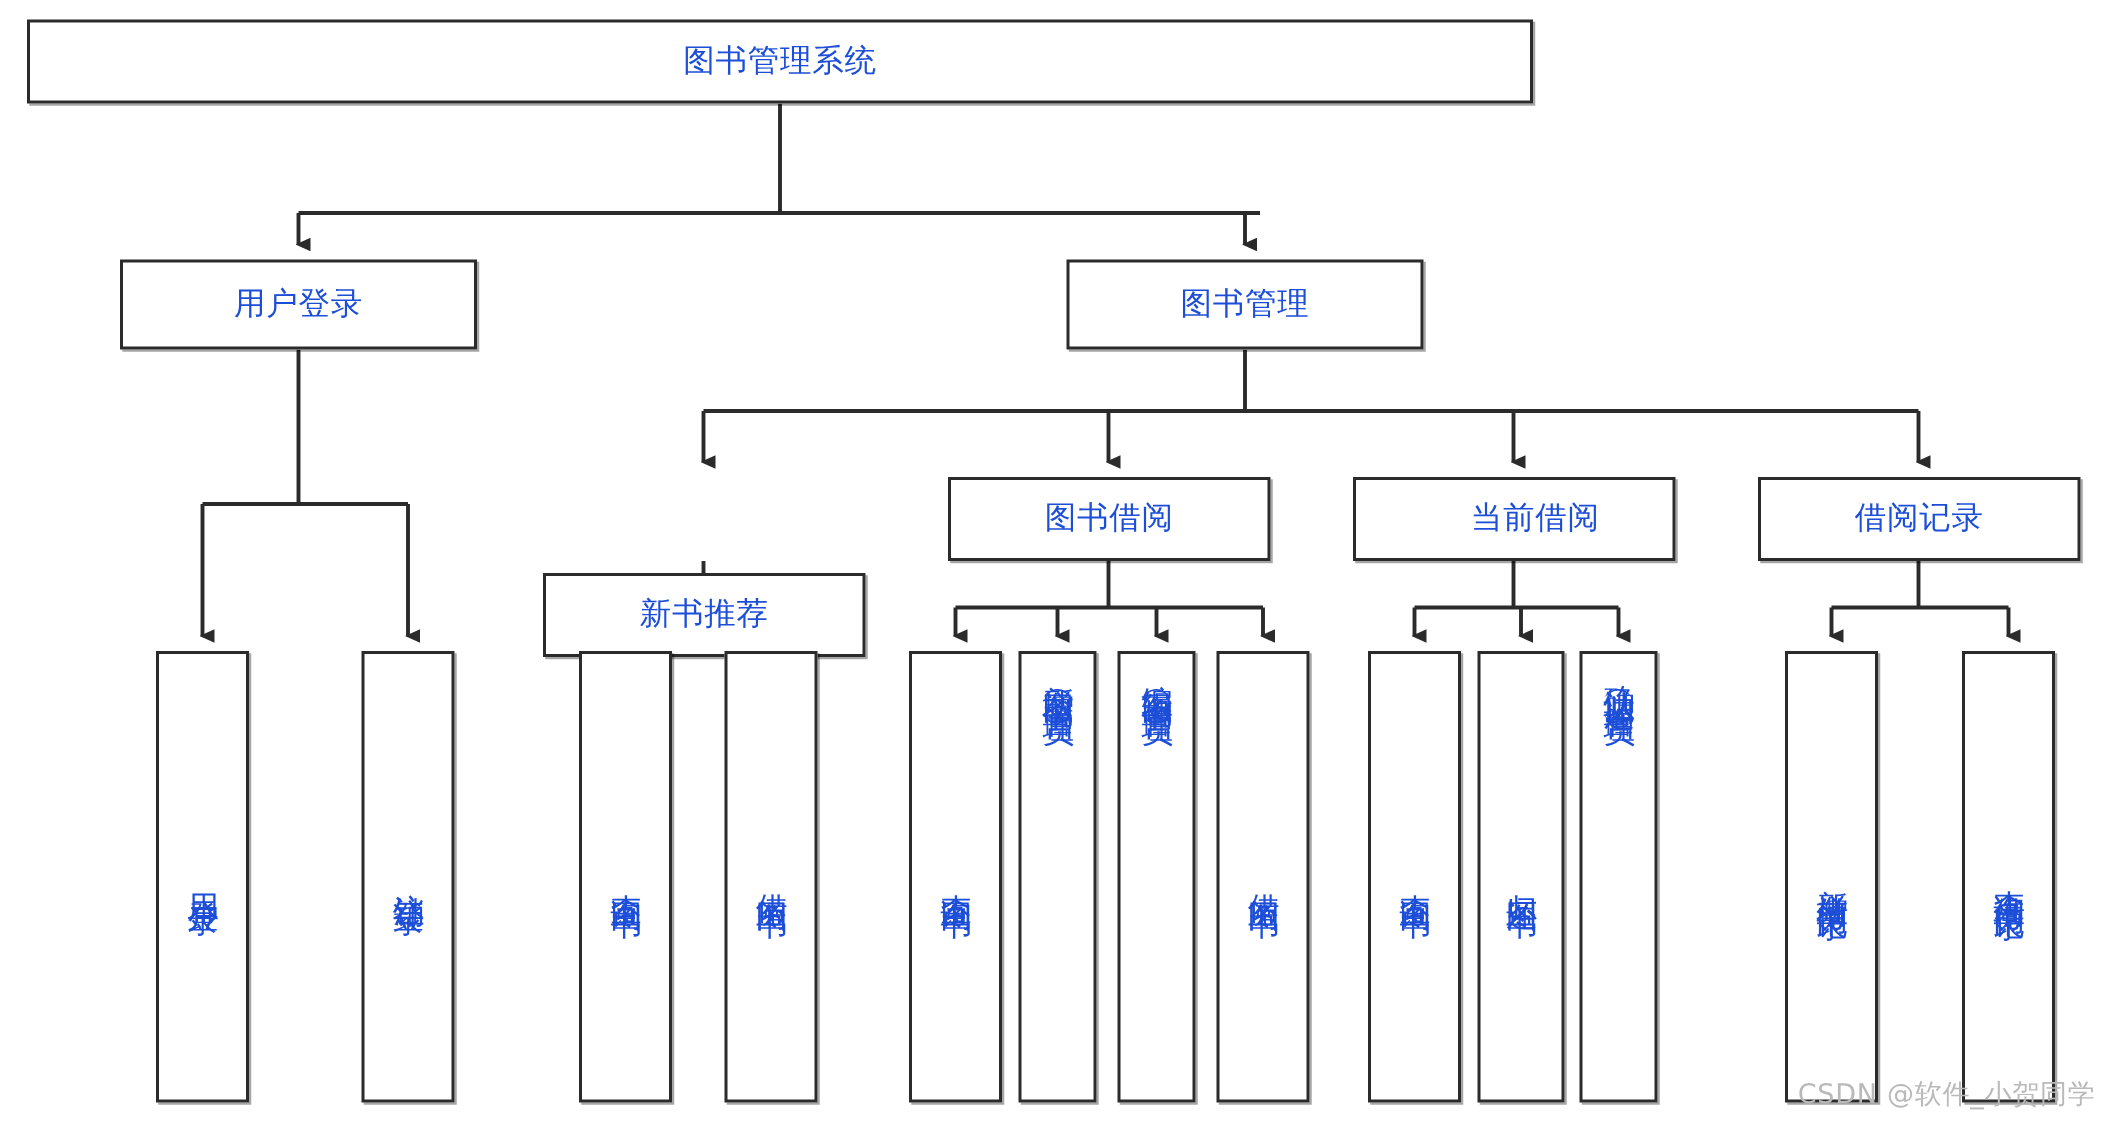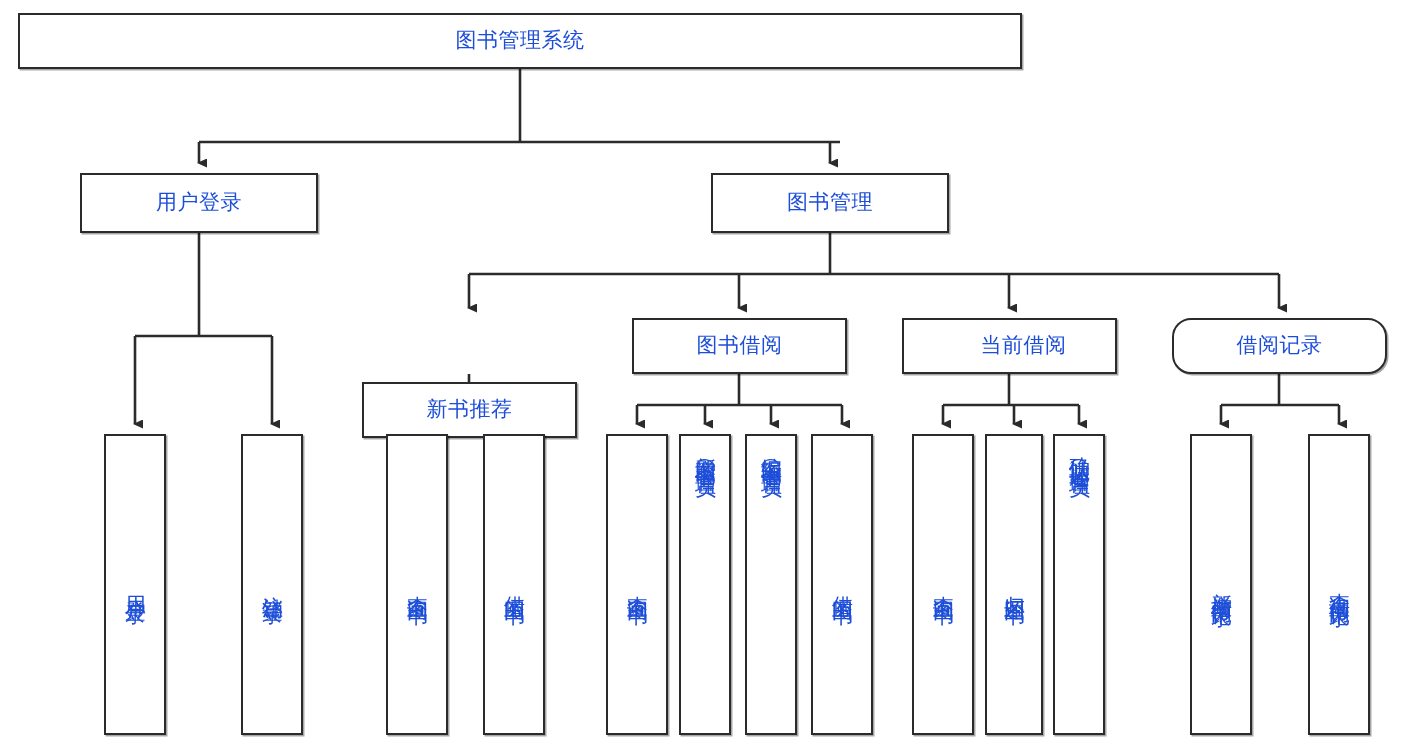--- a/index.html
+++ b/index.html
@@ -140,21 +140,21 @@
 
   <div class="node horizontal" style="left: 362px; top: 334px; width: 215px; height: 56px; margin-top: 48px;">
     <span class="label">新书推荐</span>
   </div>
   <div class="node horizontal" style="left: 632px; top: 318px; width: 215px; height: 56px; font-family: Liberation Serif, serif;">
     <span class="label">图书借阅</span>
   </div>
   <div class="node horizontal" style="left: 902px; top: 318px; width: 215px; height: 56px; padding-left: 28px;">
     <span class="label">当前借阅</span>
   </div>
-  <div class="node horizontal" style="left: 1172px; top: 318px; width: 215px; height: 56px; border-radius: 19px;">
+  <div class="node horizontal" style="left: 1172px; top: 318px; width: 215px; height: 56px;">
     <span class="label">借阅记录</span>
   </div>
 
   <div class="node vertical centered" style="left: 104px; top: 434px; width: 62px; height: 301px;">
     <span class="label">用户登录</span>
   </div>
   <div class="node vertical centered" style="left: 241px; top: 434px; width: 62px; height: 301px;">
     <span class="label">注销登录</span>
   </div>
   <div class="node vertical centered" style="left: 386px; top: 434px; width: 62px; height: 301px;">
@@ -184,14 +184,15 @@
   <div class="node vertical" style="left: 1053px; top: 434px; width: 52px; height: 301px;">
     <span class="label">确认归还（管理员）</span>
   </div>
   <div class="node vertical centered" style="left: 1190px; top: 434px; width: 62px; height: 301px;">
     <span class="label">新增借阅记录</span>
   </div>
   <div class="node vertical centered" style="left: 1308px; top: 434px; width: 62px; height: 301px;">
     <span class="label">查询借阅记录</span>
   </div>
 
+  <div class="watermark">CSDN @软件_小贺同学</div>
 
 </div>
 
 </body></html>

